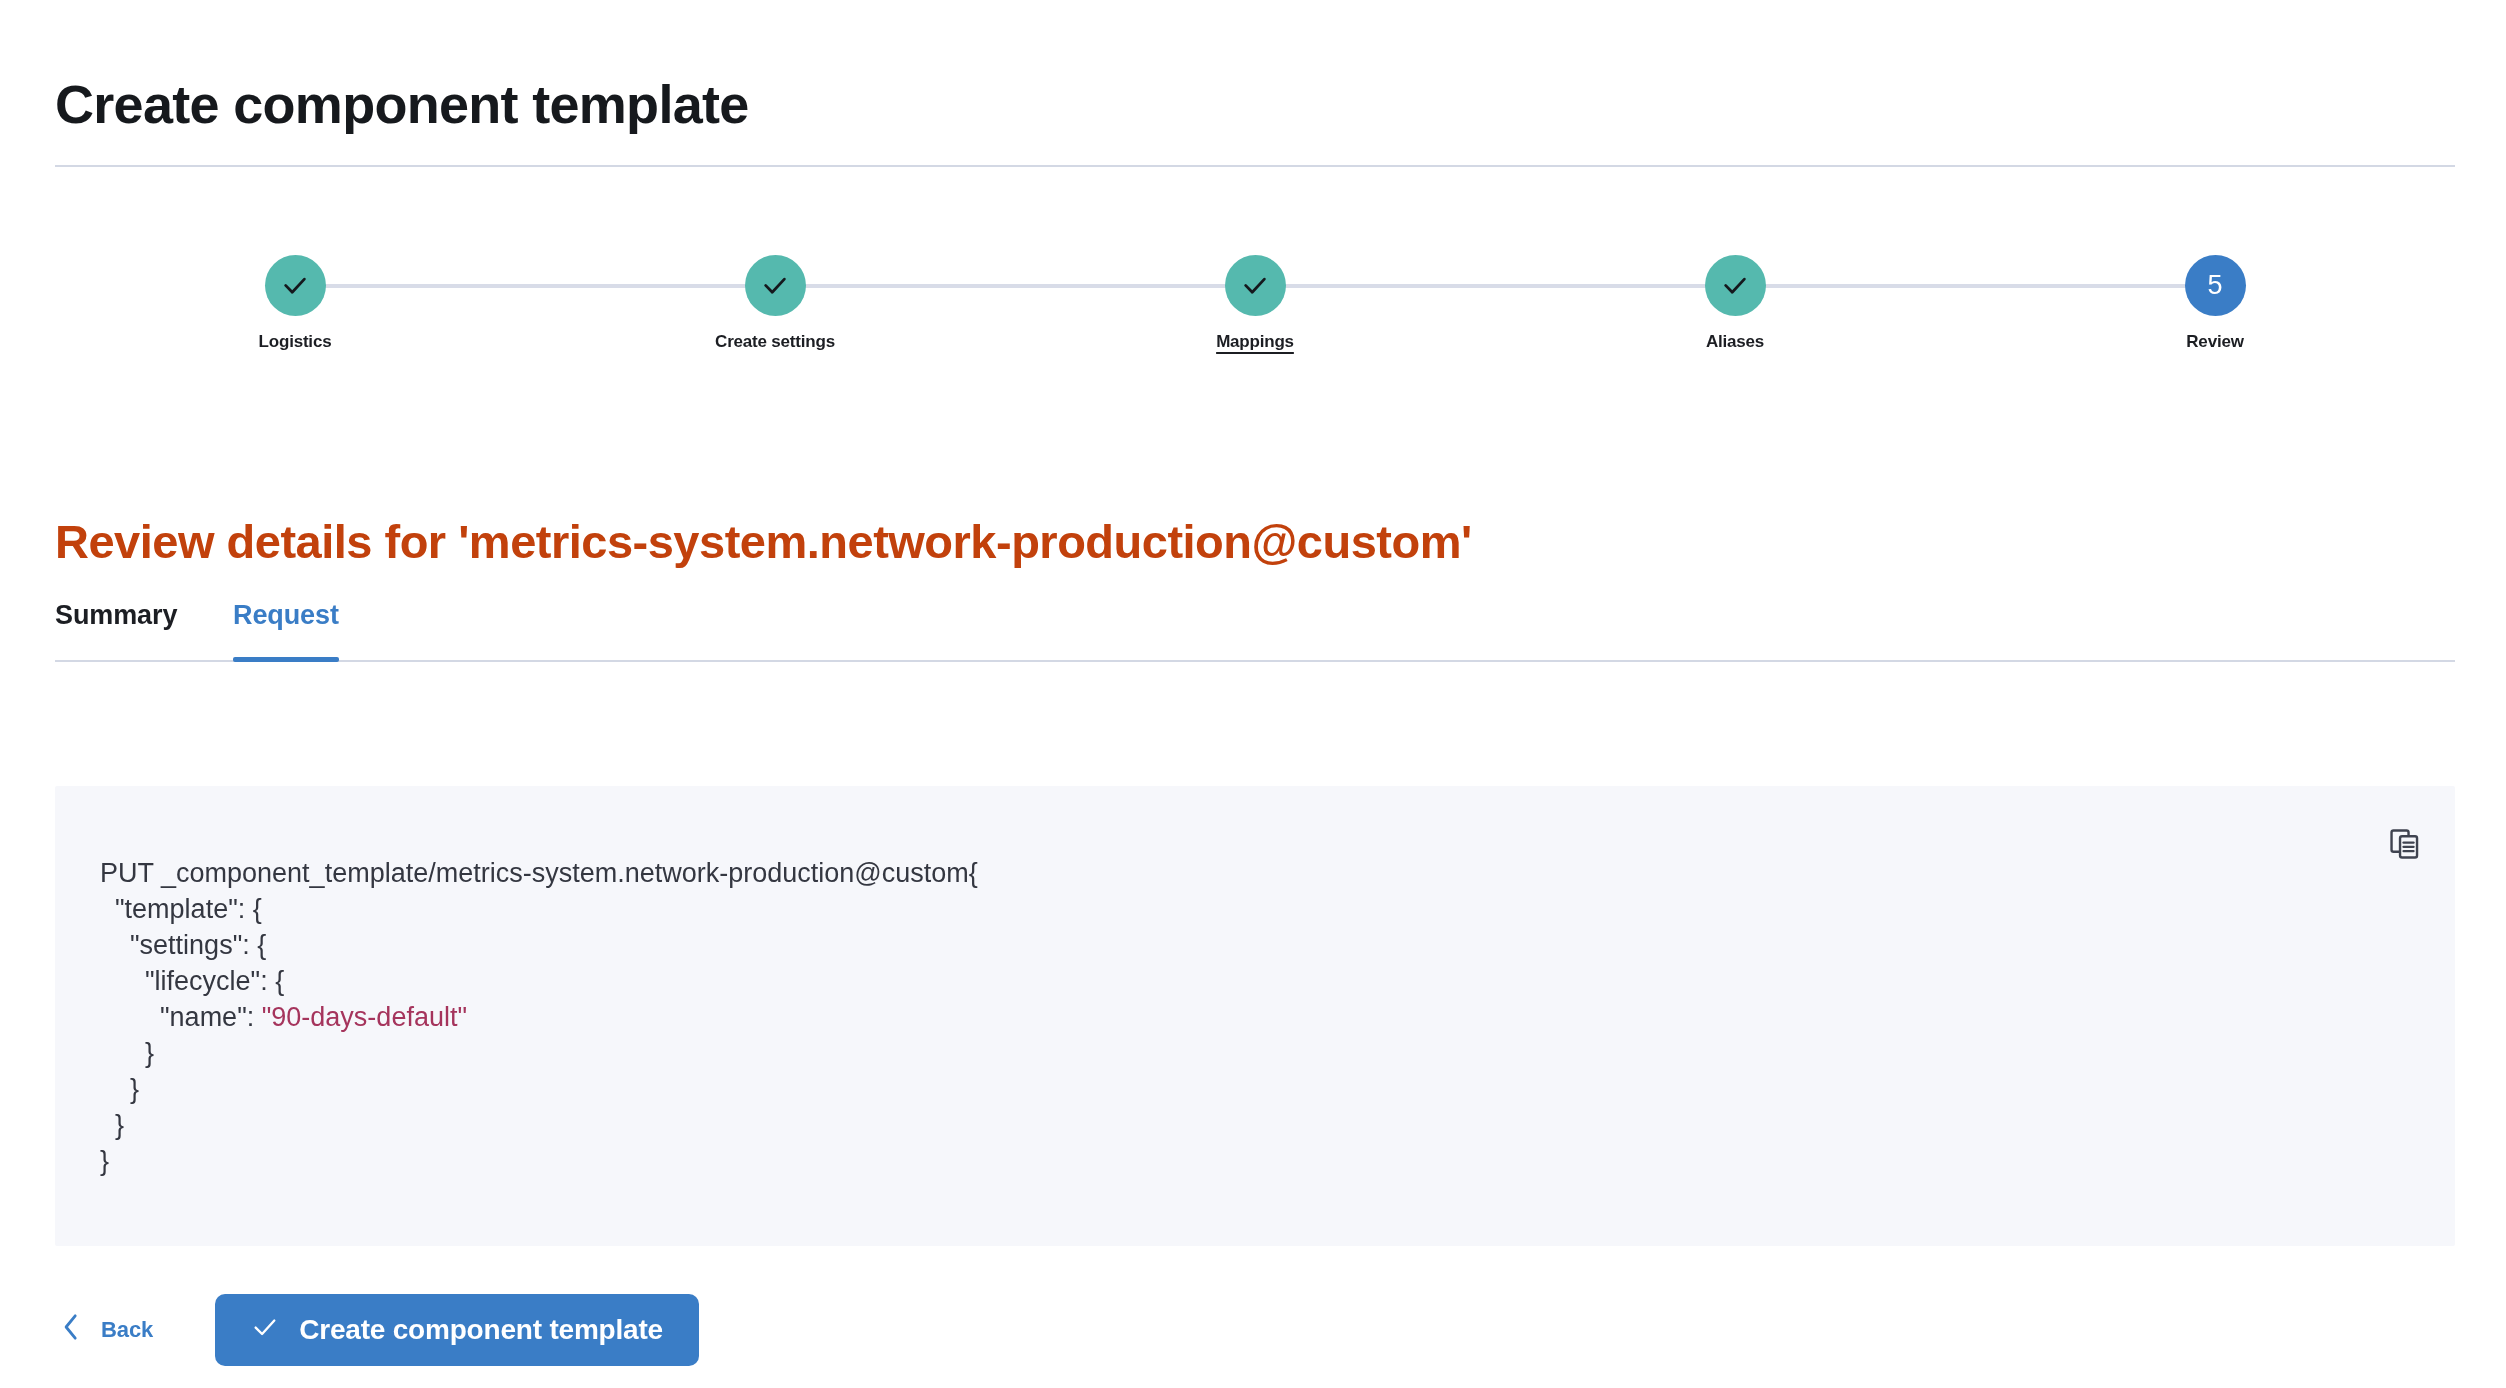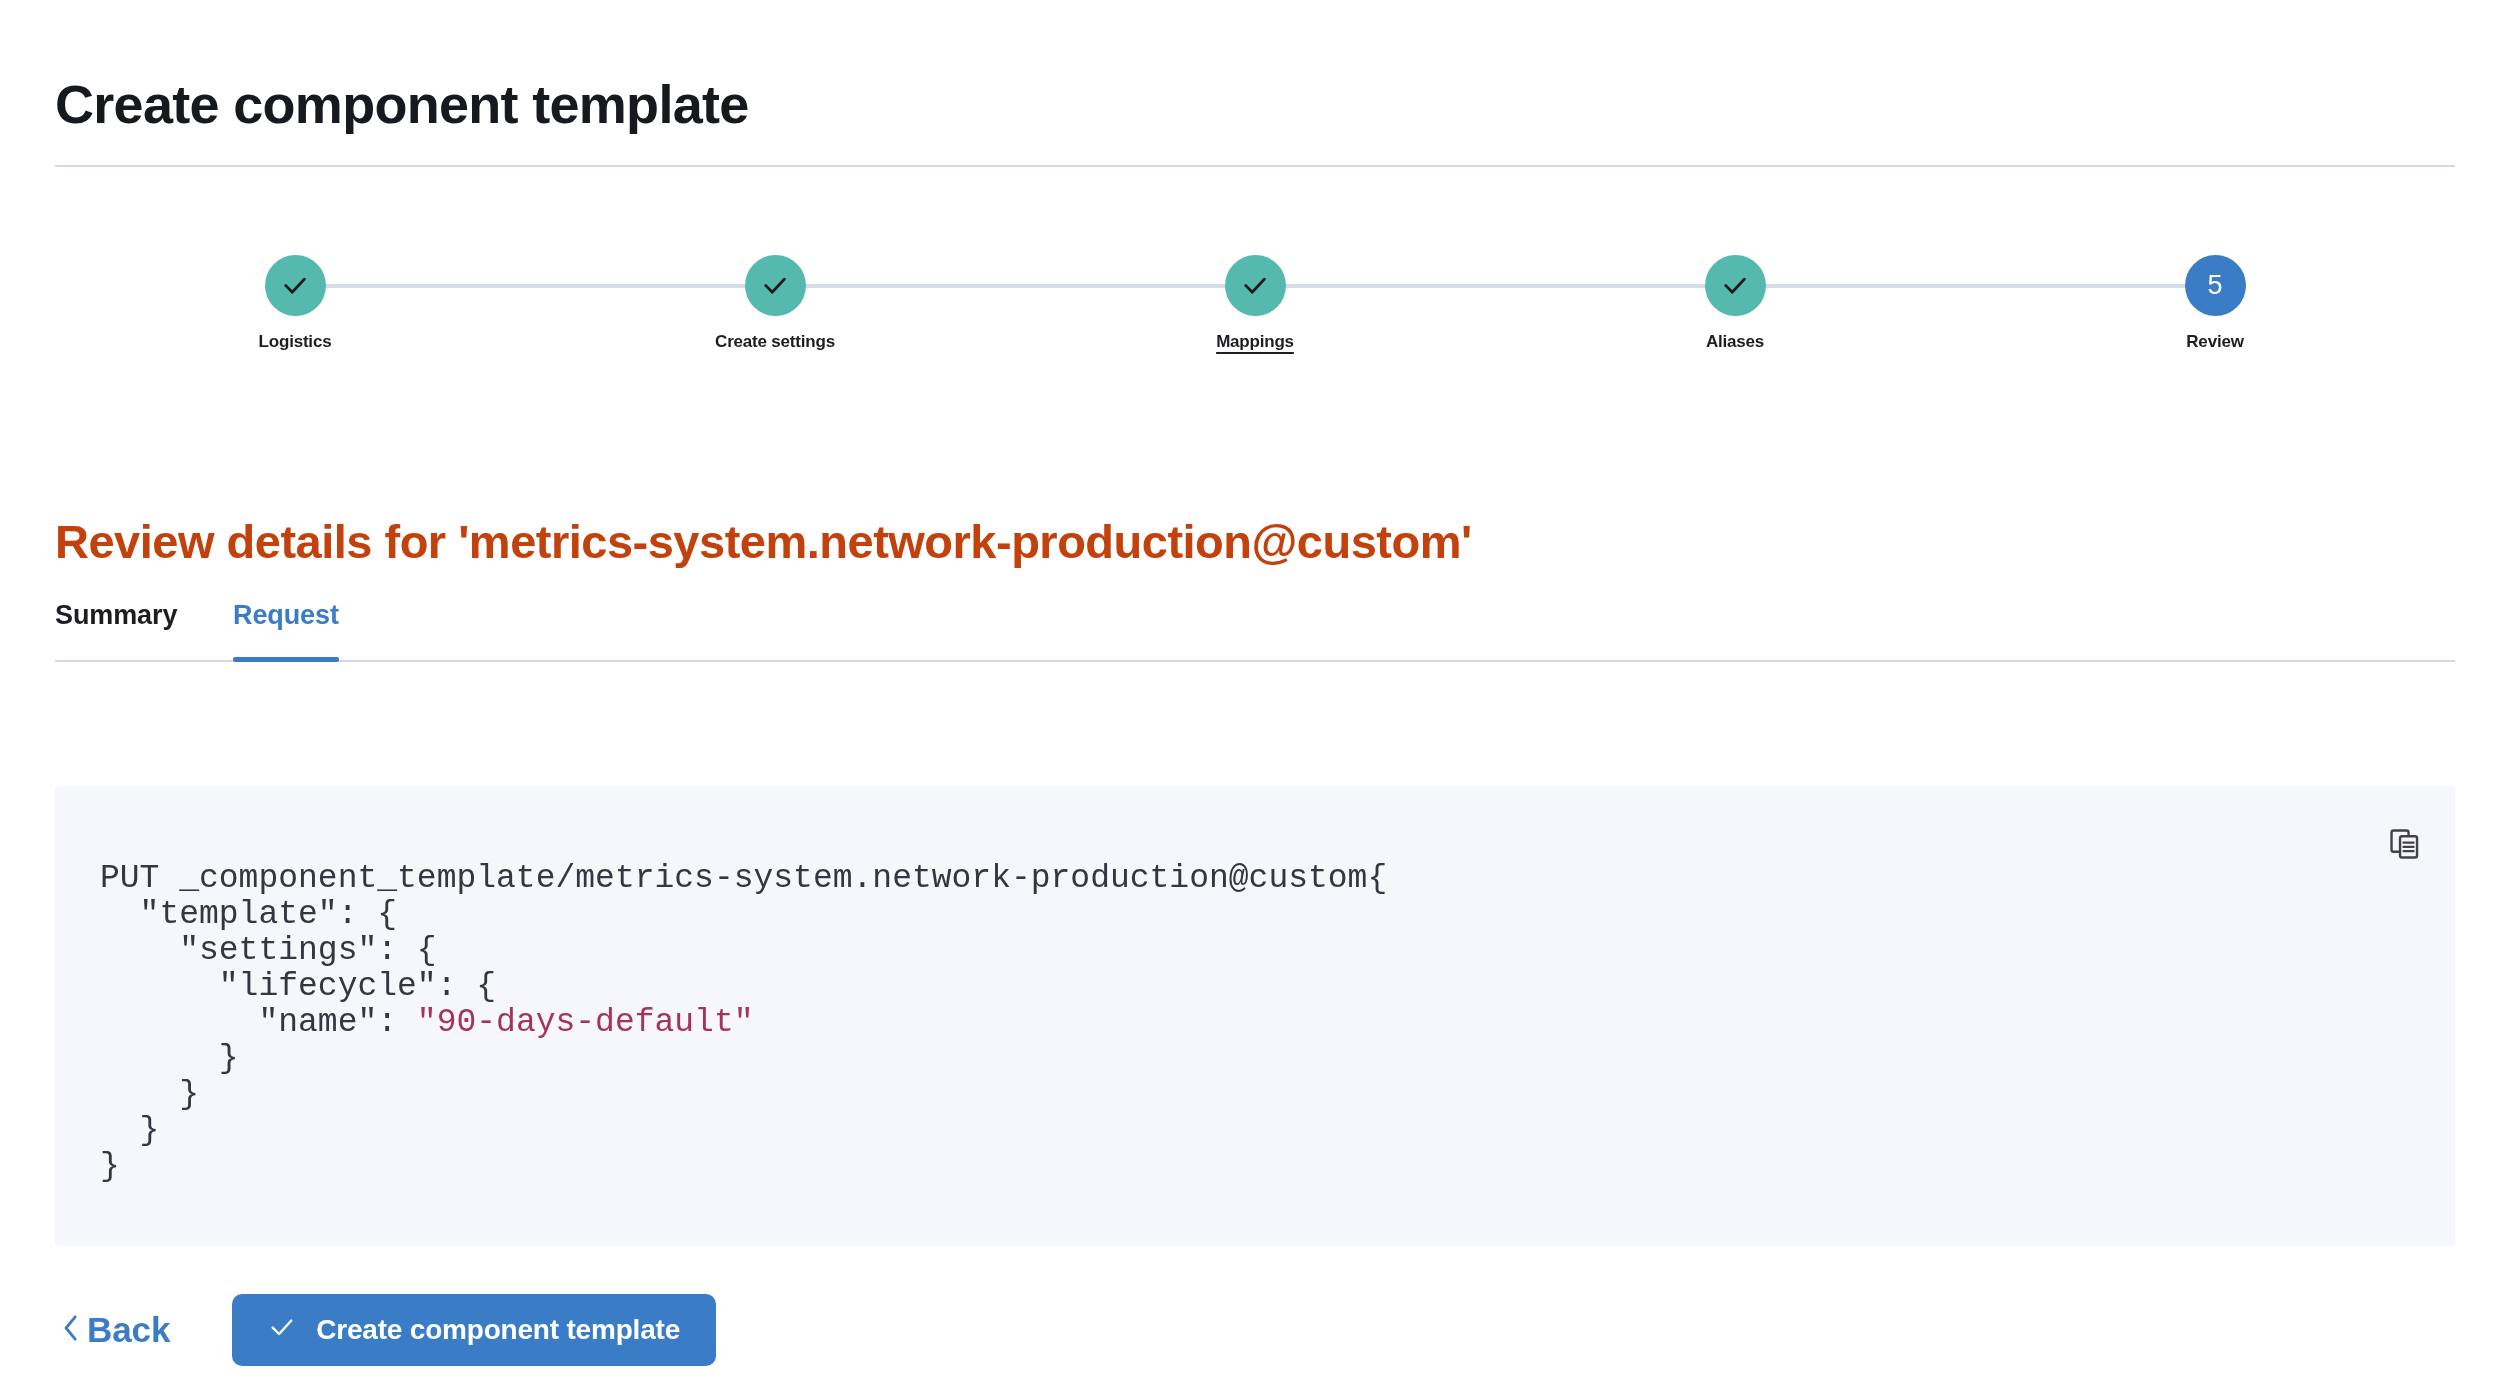--- a/index.html
+++ b/index.html
@@ -172,22 +172,22 @@
     top: 786px;
     width: 2400px;
     height: 460px;
     background: #f6f7fb;
     border-radius: 2px;
   }
   .code-body {
     position: absolute;
     left: 45px;
     top: 42px;
-    font-family: Liberation Mono, monospace;
-    font-size: 33px;
+    font-family: Liberation Sans, sans-serif;
+    font-size: 27px;
     line-height: 36px;
     color: #343741;
     white-space: pre;
   }
   .code-body .str { color: #a5345c; }
   .copy-button {
     position: absolute;
     right: 28px;
     top: 36px;
     width: 44px;
@@ -203,23 +203,23 @@
     position: absolute;
     left: 55px;
     top: 1290px;
     height: 80px;
     display: flex;
     align-items: center;
   }
   .back-link {
     display: flex;
     align-items: center;
-    gap: 6px;
+    gap: 20px;
     color: #3a7dc6;
-    font-size: 35px;
+    font-size: 22px;
     font-weight: 700;
     letter-spacing: -0.1px;
     cursor: pointer;
     padding: 10px 6px;
     white-space: nowrap;
   }
   .create-button {
     margin-left: 56px;
     display: flex;
     align-items: center;

